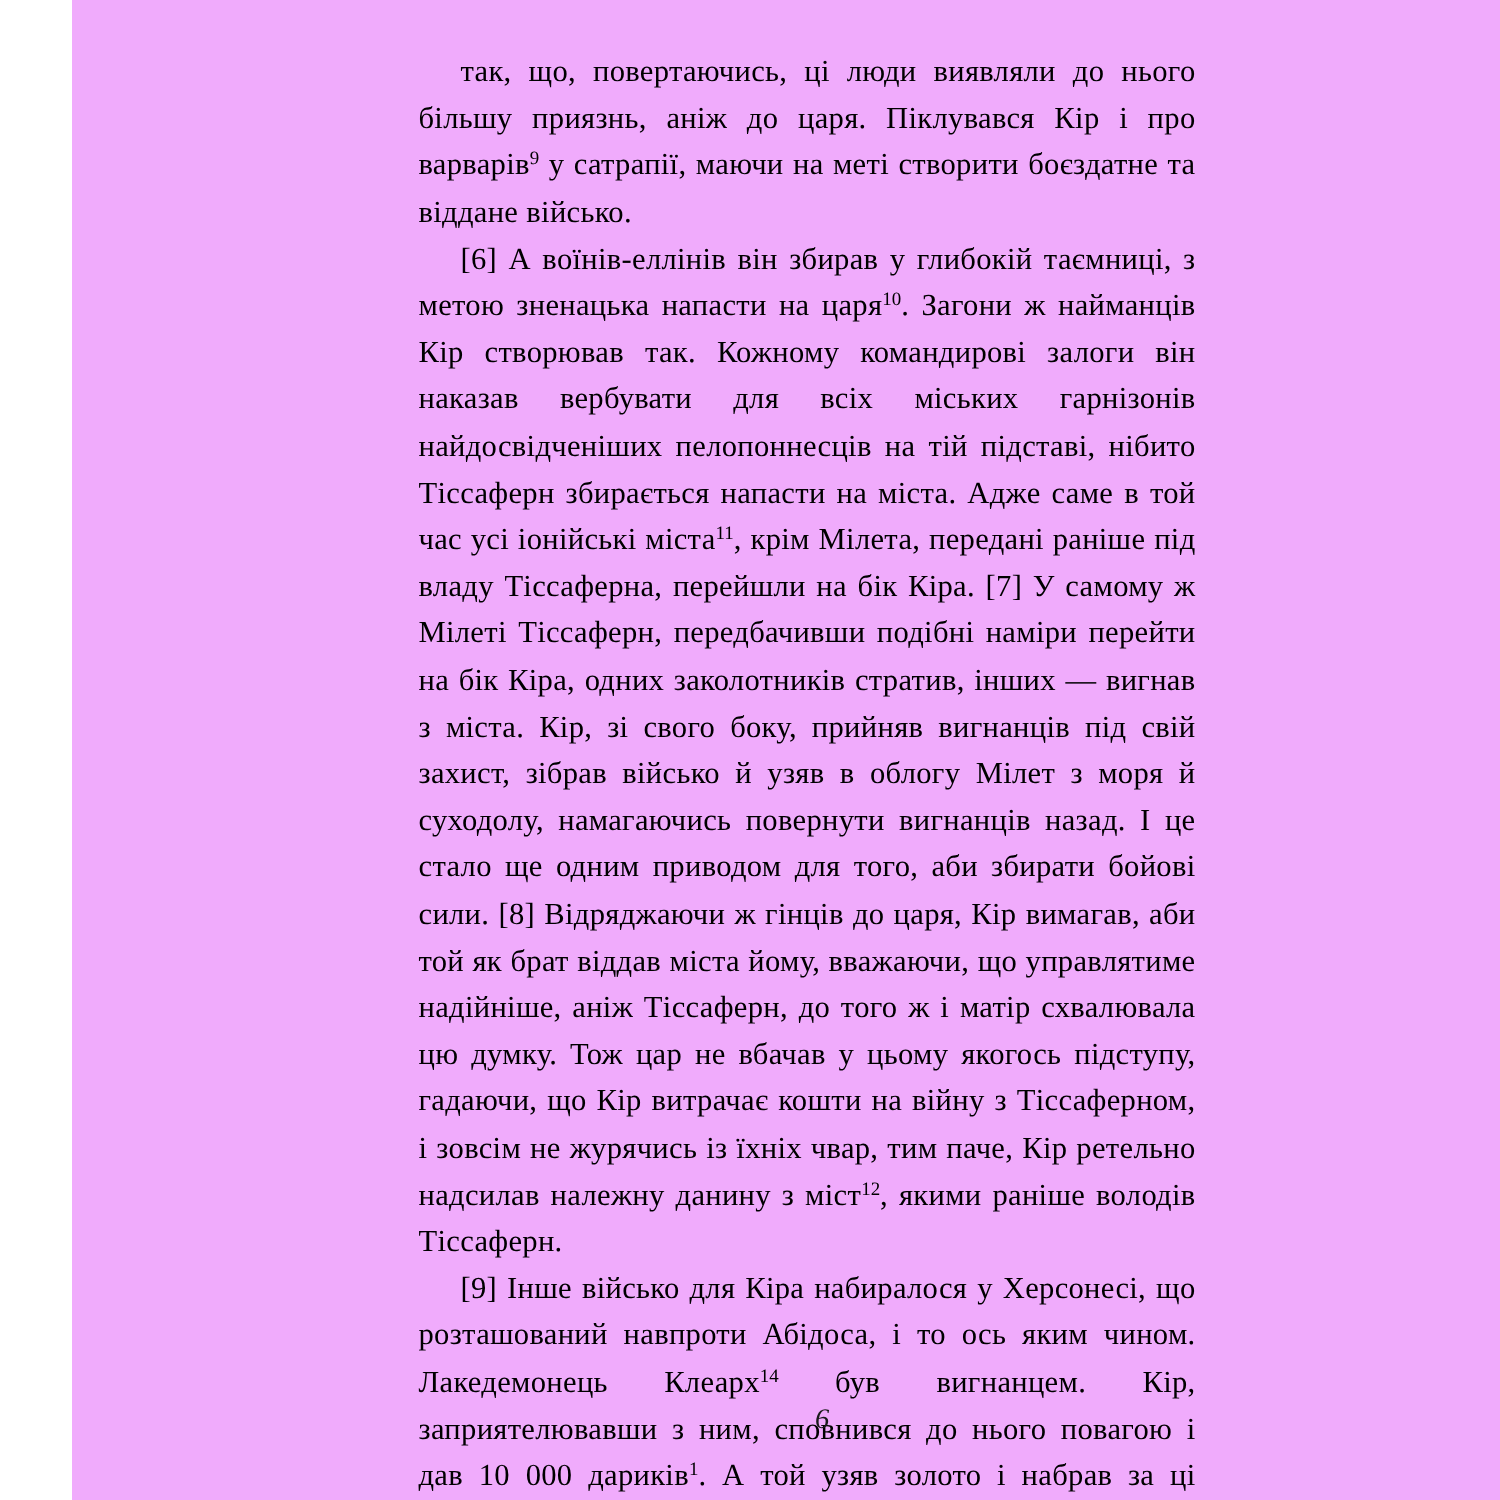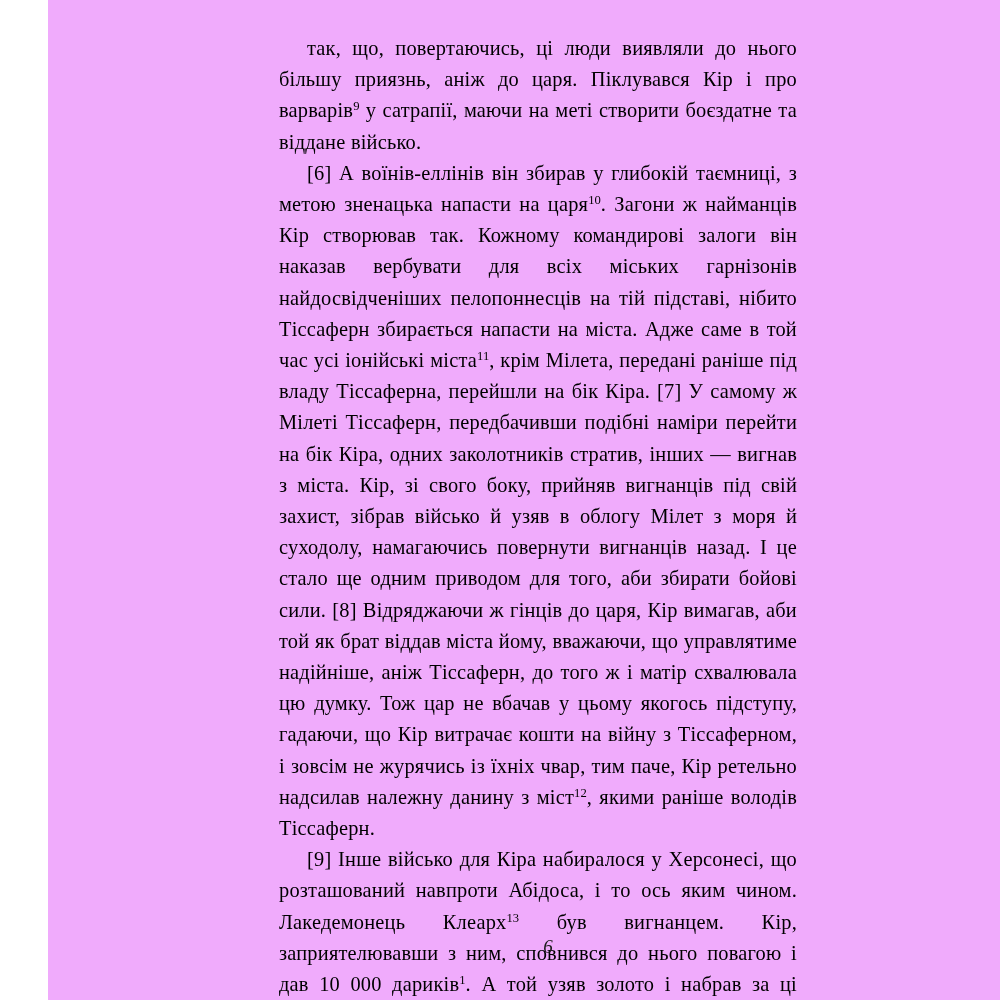--- a/index.html
+++ b/index.html
@@ -69,19 +69,19 @@
 <body>
 
 <div class="page">
 
   <div class="text-block">
 
     <p class="para">так, що, повертаючись, ці люди виявляли до нього більшу приязнь, аніж до царя. Піклувався Кір і про варварів<sup>9</sup> у сатрапії, маючи на меті створити боєздатне та віддане військо.</p>
 
     <p class="para">[6] А воїнів-еллінів він збирав у глибокій таємниці, з метою зненацька напасти на царя<sup>10</sup>. Загони ж найманців Кір створював так. Кожному командирові залоги він наказав вербувати для всіх міських гарнізонів найдосвідченіших пелопоннесців на тій підставі, нібито Тіссаферн збирається напасти на міста. Адже саме в той час усі іонійські міста<sup>11</sup>, крім Мілета, передані раніше під владу Тіссаферна, перейшли на бік Кіра. [7] У самому ж Мілеті Тіссаферн, передбачивши подібні наміри перейти на бік Кіра, одних заколотників стратив, інших — вигнав з міста. Кір, зі свого боку, прийняв вигнанців під свій захист, зібрав військо й узяв в облогу Мілет з моря й суходолу, намагаючись повернути вигнанців назад. І це стало ще одним приводом для того, аби збирати бойові сили. [8] Відряджаючи ж гінців до царя, Кір вимагав, аби той як брат віддав міста йому, вважаючи, що управлятиме надійніше, аніж Тіссаферн, до того ж і матір схвалювала цю думку. Тож цар не вбачав у цьому якогось підступу, гадаючи, що Кір витрачає кошти на війну з Тіссаферном, і зовсім не журячись із їхніх чвар, тим паче, Кір ретельно надсилав належну данину з міст<sup>12</sup>, якими раніше володів Тіссаферн.</p>
 
-    <p class="para force-justify">[9] Інше військо для Кіра набиралося у Херсонесі, що розташований навпроти Абідоса, і то ось яким чином. Лакедемонець Клеарх<sup>13</sup> був вигнанцем. Кір, заприятелювавши з ним, сповнився до нього повагою і дав 10 000 дариків<sup>1</sup>. А той узяв золото і набрав за ці кошти</p>
+    <p class="para force-justify">[9] Інше військо для Кіра набиралося у Херсонесі, що розташований навпроти Абідоса, і то ось яким чином. Лакедемонець Клеарх<sup>14</sup> був вигнанцем. Кір, заприятелювавши з ним, сповнився до нього повагою і дав 10 000 дариків<sup>1</sup>. А той узяв золото і набрав за ці кошти</p>
 
   </div>
 
   <div class="page-number">6</div>
 
 </div>
 
 </body></html>

